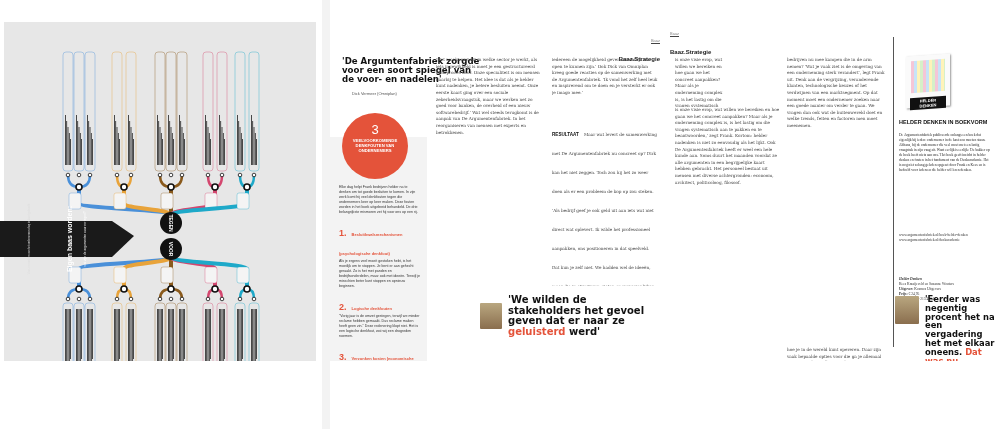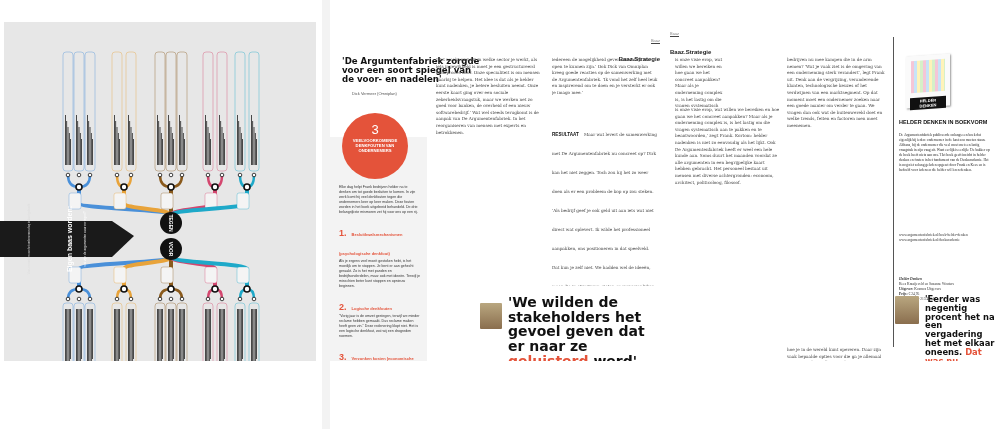--- a/index.html
+++ b/index.html
@@ -298,21 +298,21 @@
   </div>
 
   <div class="body" style="position:absolute;left:106px;top:40px;width:105px;height:325px;overflow:hidden">'Het maakt niet uit in welke sector je werkt, als iets ingewikkeld is moet je een gestructureerd denkproces door. Onze specialiteit is om mensen daarbij te helpen. Het idee is dat als je helder kunt nadenken, je betere besluiten neemt. Onze eerste kaart ging over een sociale zekerheidsvraagstuk, maar we werken net zo goed voor banken, de overheid of een nieuw softwarebedrijf.' Wat wel steeds terugkomt is de aanpak van De Argumentenfabriek. In het reorganiseren van mensen met experts en betrokkenen.</div>
   <div class="body" style="position:absolute;left:222px;top:40px;width:106px;height:60px;overflow:hidden">iedereen de mogelijkheid geven om eerlijk en open te kunnen zijn.' Ook Dick van Omniplan kreeg goede reacties op de samenwerking met de Argumentenfabriek. 'Ik vond het zelf heel leuk en inspirerend om te doen en je versterkt er ook je imago mee.'</div>
   <div style="position:absolute;left:222px;top:104px;width:106px;height:165px;overflow:hidden">
     <span class="sect" style="font-size:4.6px;color:#111">RESULTAAT</span>
     <span class="body">Maar wat levert de samenwerking met De Argumentenfabriek nu concreet op? Dirk kan het niet zeggen. Toch zou hij het zo weer doen als er een probleem de kop op zou steken. 'Als bedrijf geef je ook geld uit aan iets wat niet direct wat oplevert. Ik wilde het professioneel aanpakken, ons positioneren in dat speelveld. Dat kun je zelf niet. We hadden wel de ideeën, maar die in structuren gieten en verwezenlijken konden we niet.'</span>
   </div>
 
   <div class="photo" style="left:150px;top:286px;width:22px;height:26px"></div>
-  <div class="pq" style="position:absolute;left:178px;top:278px;width:140px;font-size:14px">
+  <div class="pq" style="position:absolute;left:178px;top:278px;width:140px;font-size:10px">
     <span>'We wilden de stakeholders het gevoel geven dat er naar ze </span><span class="red">geluisterd</span><span> werd'</span>
   </div>
   <div class="byline" style="position:absolute;left:230px;top:362px;font-weight:bold">Wouter van Aggelen (ING)</div>
 
   <div class="body" style="position:absolute;left:106px;top:362px;width:105px">gaven positieve feedback, vertelt Wouter. 'Ze vonden het fijn dat ze transparant konden zijn en de stakeholders hadden het gevoel dat er naar ze geluisterd werd. Dat is ook precies de reden dat we de sessies niet zelf wilden organiseren: we wilden</div>
   <div class="body" style="position:absolute;left:222px;top:374px;width:106px">argumenten prioriteit moeten krijgen. 'Iedere ondernemer kent het rijtje vragen die hij zichzelf zo nu en dan moet stellen: hoe ziet de omgeving eruit, hoe zit het intern in elkaar, wat</div>
 
   <div class="folio" style="left:282px;top:418px">
     <b>BAAZ</b>
     <span>MAGAZINE</span>

